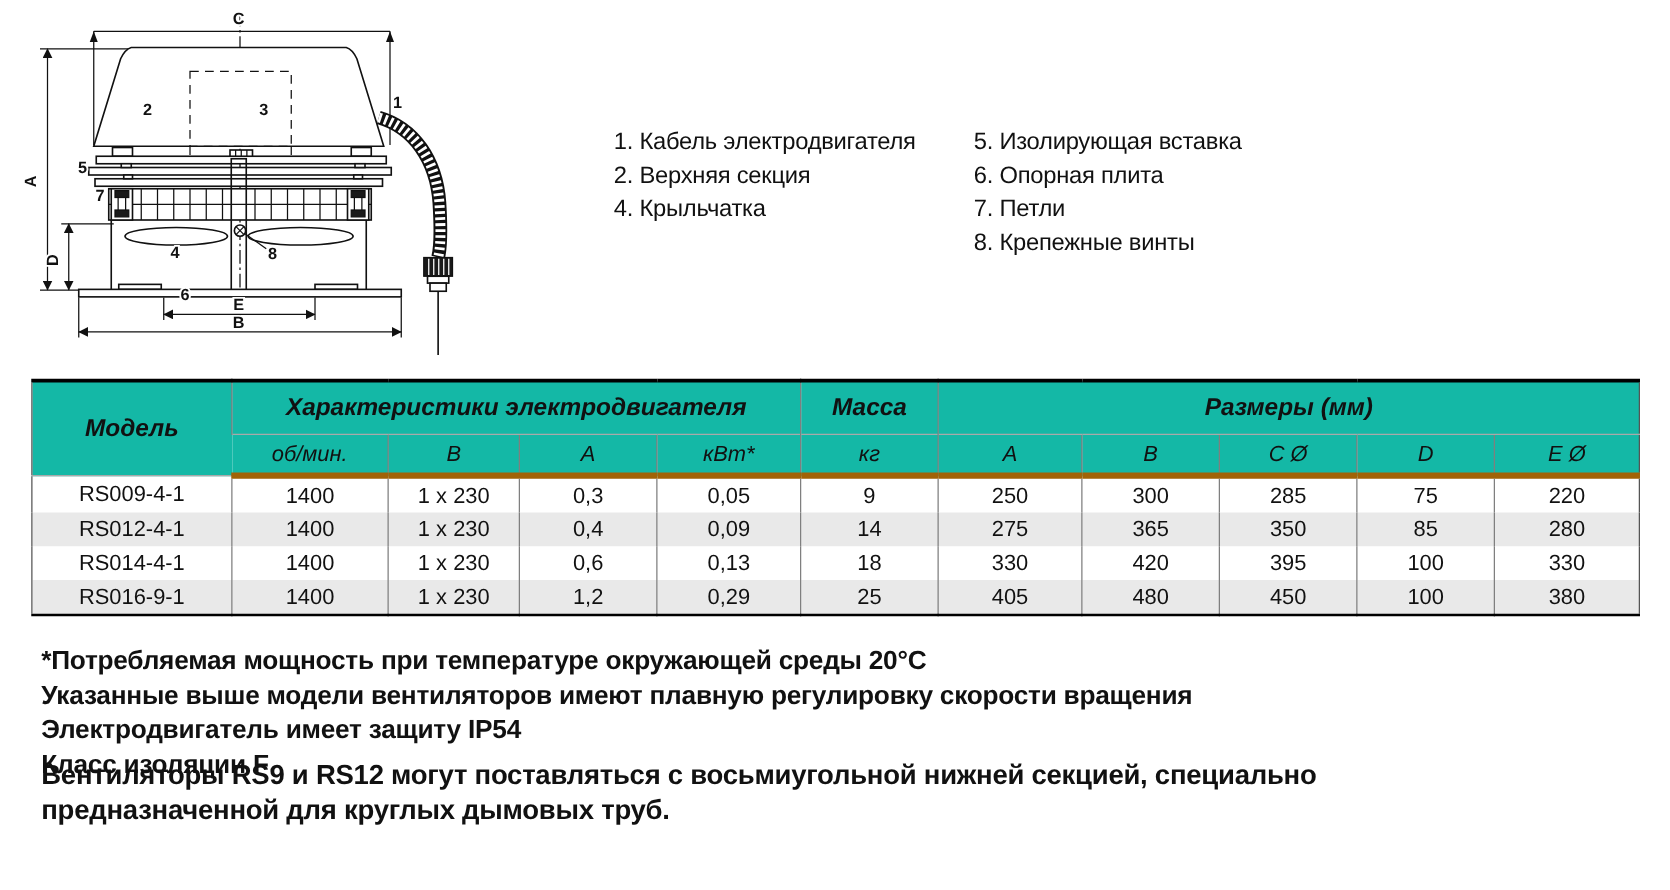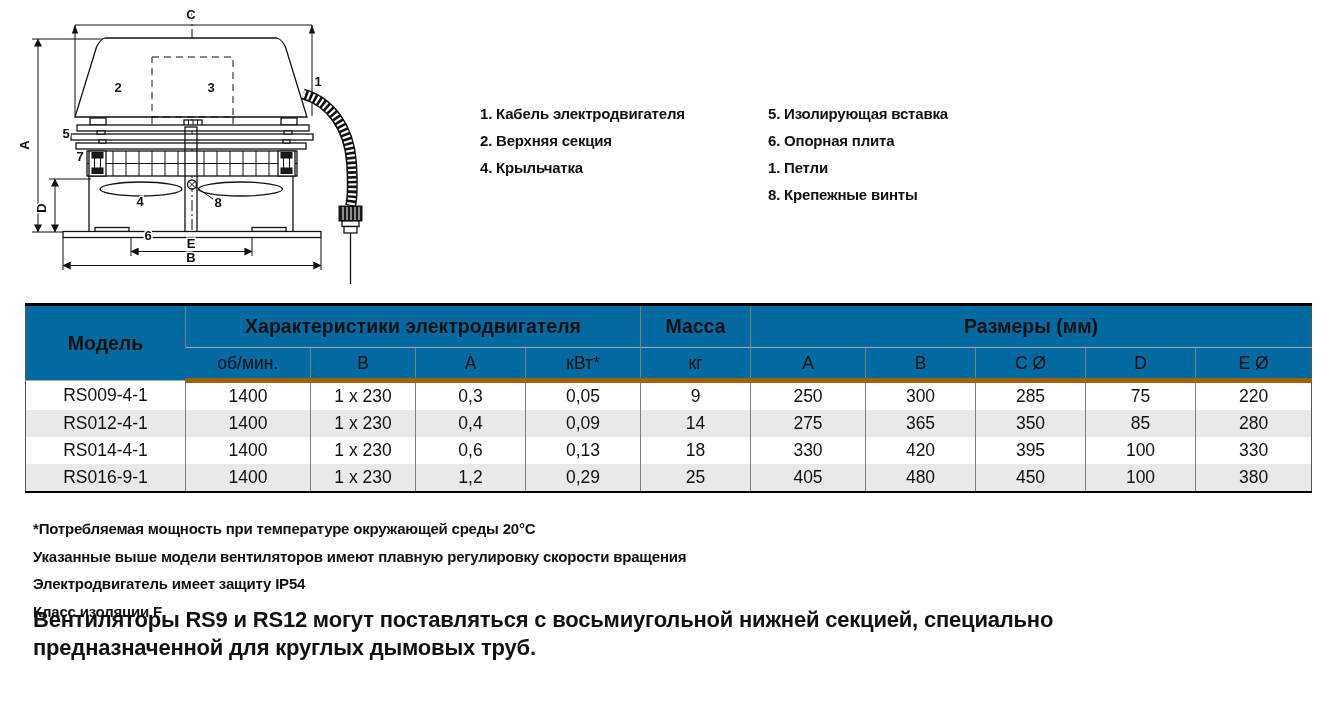--- a/index.html
+++ b/index.html
@@ -9,45 +9,45 @@
   }
   
   #diagram{position:absolute;left:0;top:0;width:420px;height:300px;}
   #diagram .ln{stroke:#111;stroke-width:1.3;fill:none;}
   #diagram .thin{stroke:#111;stroke-width:1;fill:none;}
   #diagram .wfill{fill:#fff;stroke:#111;stroke-width:1.3;}
   #diagram .dark{fill:#1a1a1a;stroke:#111;stroke-width:1;}
   #diagram text{font-family:"Liberation Sans",sans-serif;font-weight:bold;font-size:13px;
     fill:#111;paint-order:stroke;stroke:#fff;stroke-width:3px;text-anchor:middle;}
   
-  .legend{position:absolute;top:100px;font-size:15px;font-weight:700;line-height:27px;letter-spacing:-0.2px;}
+  .legend{position:absolute;top:100px;font-size:19px;font-weight:400;line-height:27px;letter-spacing:-0.2px;margin-left:11px;}
   #legend-col-1{left:480px;}
   #legend-col-2{left:768px;}
   
   #spec-table{
     position:absolute;left:25px;top:303px;width:1286px;
     border-collapse:collapse;table-layout:fixed;
     border-top:3px solid #000;border-bottom:2px solid #000;
     border-left:1px solid #555;border-right:1px solid #555;
     font-size:17.5px;
   }
   #spec-table th,#spec-table td{
     text-align:center;vertical-align:middle;padding:0;
     border-left:1px solid #7f7f7f;
   }
   #spec-table th:first-child,#spec-table td:first-child{border-left:none;}
-  #spec-table thead{background:#0369a1;}
+  #spec-table thead{background:#14b8a6;font-style:italic;}
   #spec-table thead tr.group th{height:41px;font-size:19.5px;font-weight:bold;}
   #spec-table thead tr.sub th{height:30px;font-weight:normal;border-top:1px solid #a9a9a9;}
   #spec-table thead th.rowspan2{border-top:none;border-bottom:1px solid #a9a9a9;}
   #spec-table thead tr.sub th{border-bottom:5px solid #a16207;}
   #spec-table tbody td{height:27px;font-weight:normal;text-align:center;}
   #spec-table tbody tr:nth-child(even){background:#e9e9e9;}
   
-  #notes{position:absolute;left:33px;top:515px;font-size:15px;font-weight:600;line-height:27.5px;letter-spacing:-0.2px;}
+  #notes{position:absolute;left:33px;top:515px;font-size:21px;font-weight:600;line-height:27.5px;letter-spacing:-0.2px;}
   #closing-paragraph{position:absolute;left:33px;top:606px;width:1075px;
     font-size:22px;font-weight:600;line-height:27.5px;letter-spacing:-0.2px;}
 </style>
 </head>
 <body>
 
 <svg id="diagram" viewBox="0 0 420 300" xmlns="http://www.w3.org/2000/svg">
   <defs>
     <marker id="ah" viewBox="0 0 10 10" refX="9.5" refY="5" markerWidth="8" markerHeight="8" orient="auto-start-reverse">
       <path d="M0,0 L10,5 L0,10 z" fill="#111"></path>
@@ -181,21 +181,21 @@
 </svg>
 
 <div id="legend-col-1" class="legend">
     <div>1. Кабель электродвигателя</div>
     <div>2. Верхняя секция</div>
     <div>4. Крыльчатка</div>
   </div>
 <div id="legend-col-2" class="legend">
     <div>5. Изолирующая вставка</div>
     <div>6. Опорная плита</div>
-    <div>1. Петли</div>
+    <div>7. Петли</div>
     <div>8. Крепежные винты</div>
   </div>
 
 <table id="spec-table">
   <colgroup>
     <col style="width:160px">
       <col style="width:125px">
       <col style="width:105px">
       <col style="width:110px">
     <col style="width:115px">

